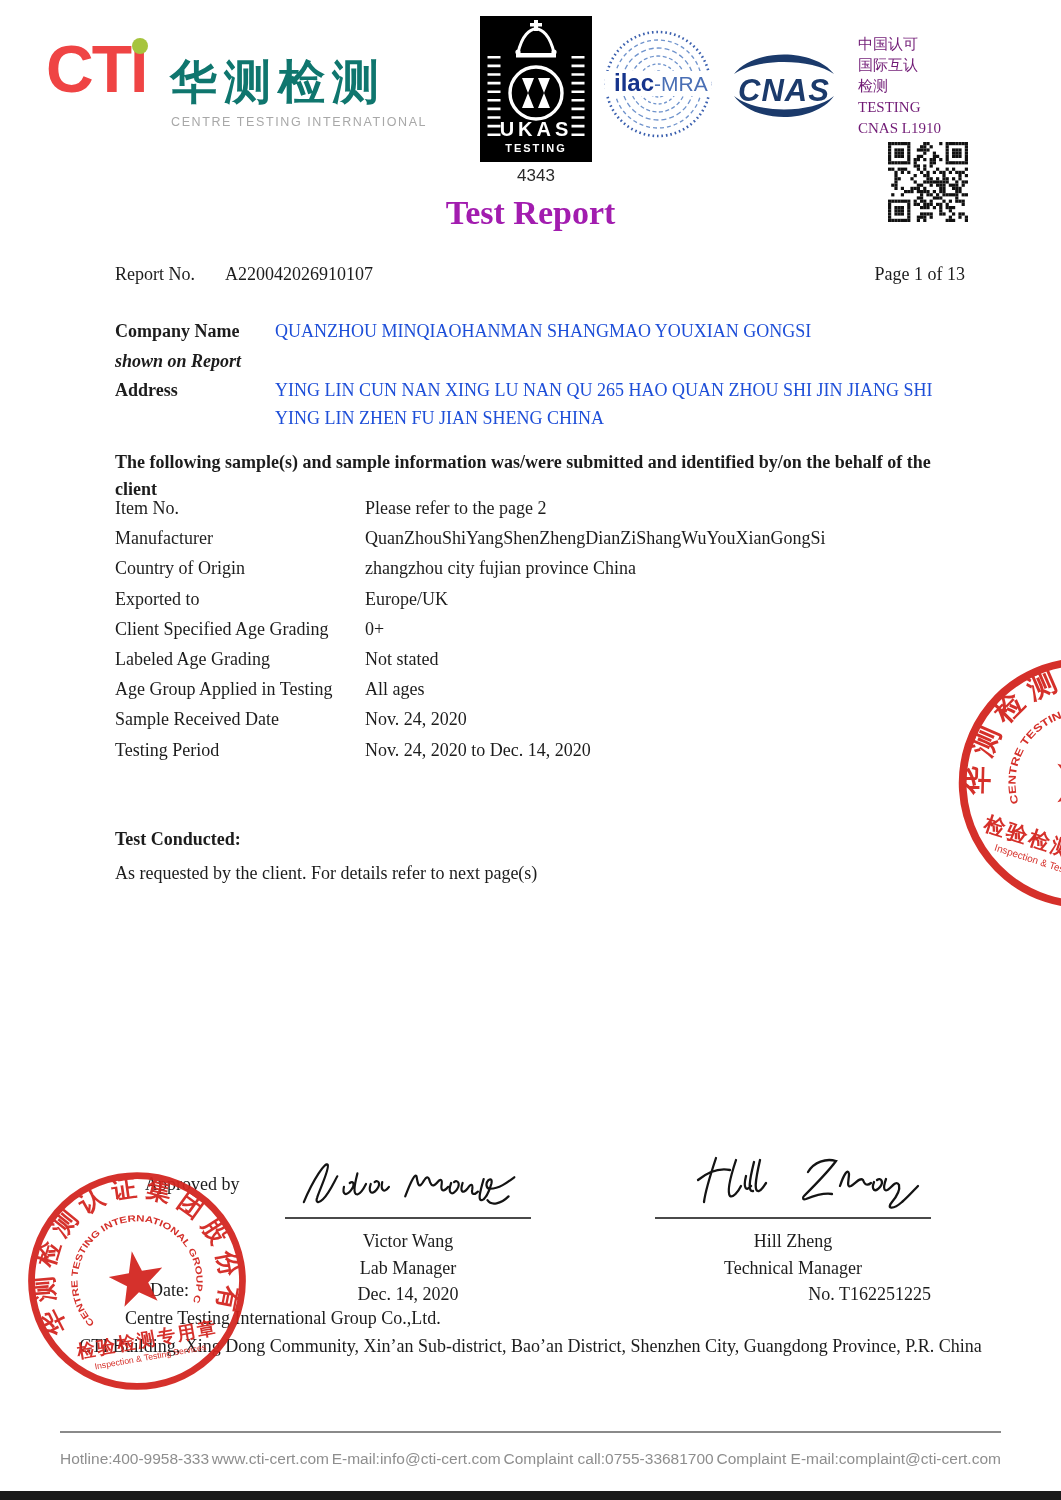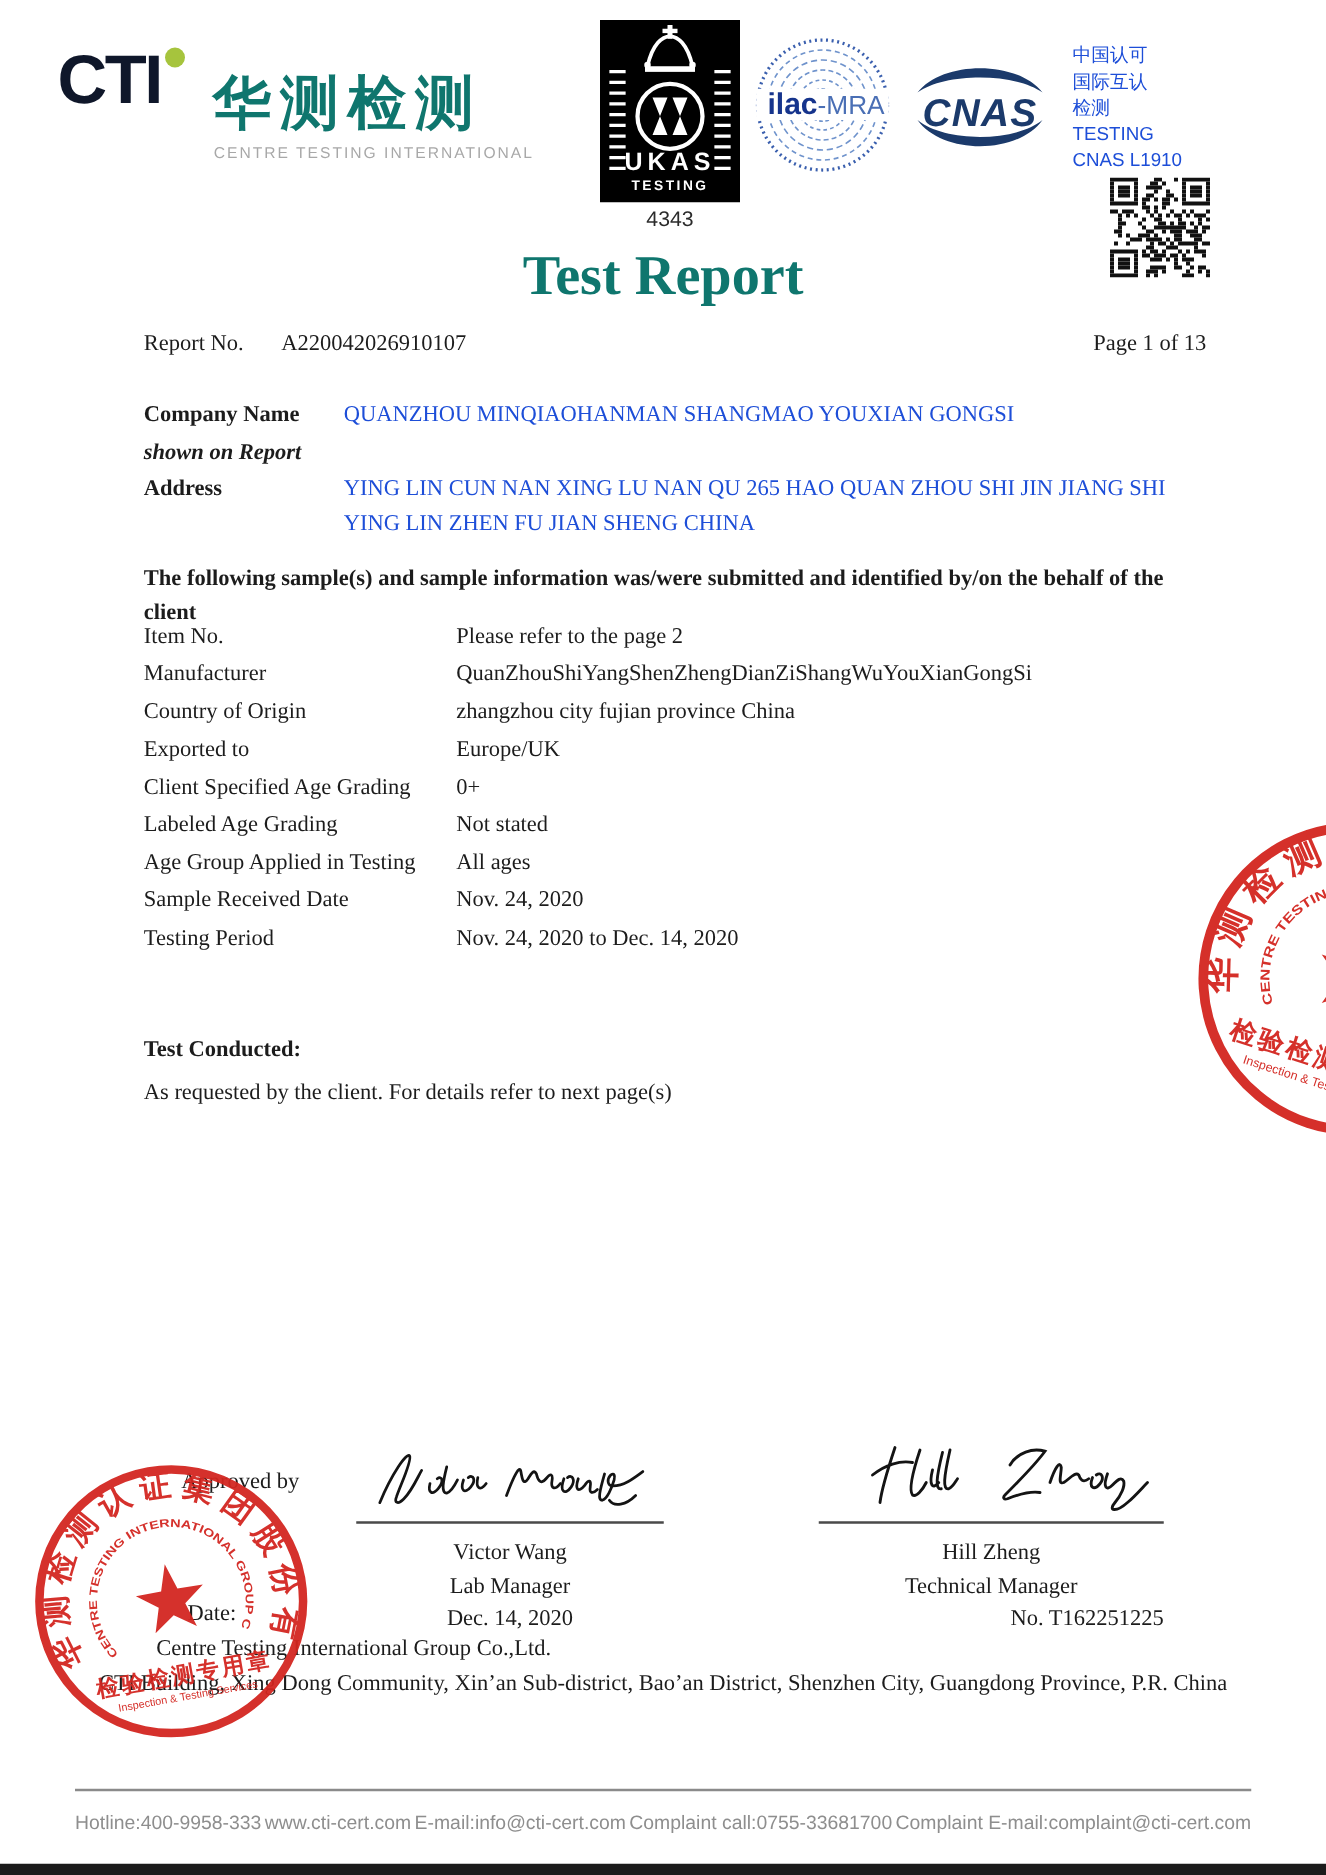--- a/index.html
+++ b/index.html
@@ -2,37 +2,37 @@
 <html><head>
 <meta charset="utf-8">
 <style>
   html,body{margin:0;padding:0;}
   body{width:1061px;height:1500px;position:relative;background:#fff;overflow:hidden;
        font-family:"Liberation Serif",serif;color:#1c1c1c;}
   .abs{position:absolute;}
 
   
   .cti-word{left:46px;top:36px;font-family:"Liberation Sans",sans-serif;font-weight:900;
-            font-size:55px;line-height:1;color:#0f172a;letter-spacing:-2px;}
+            font-size:66px;line-height:1;color:#ef4444;letter-spacing:-2px;}
   .cti-dot{left:132px;top:38px;width:16px;height:16px;border-radius:50%;background:#a6c43d;}
   .cti-cn{left:170px;top:56px;font-family:"Liberation Sans",sans-serif;font-weight:700;
           font-size:47px;line-height:1.1;color:#0f766e;letter-spacing:7px;}
   .cti-sub{left:171px;top:115px;font-family:"Liberation Sans",sans-serif;font-size:12.5px;
            color:#a8a8a8;letter-spacing:1.6px;}
   .ukas-box{left:480px;top:16px;}
   .ukas-number{left:480px;top:166px;width:112px;text-align:center;
                font-family:"Liberation Sans",sans-serif;font-size:17px;color:#2b2b2b;}
   .ilac-box{left:602px;top:28px;}
   .cnas-box{left:726px;top:44px;}
-  .accr{left:858px;top:34px;font-family:Liberation Sans, sans-serif;font-size:15px;
-        color:#1d4ed8;line-height:21px;}
+  .accr{left:858px;top:34px;font-family:Liberation Serif, serif;font-size:15px;
+        color:#701a75;line-height:21px;}
   .qr{left:888px;top:142px;width:80px;height:80px;}
 
   
-  .title{left:0;top:194px;width:1061px;text-align:center;font-size:45px;font-weight:bold;color:#0f766e;}
+  .title{left:0;top:194px;width:1061px;text-align:center;font-size:34px;font-weight:bold;color:#a21caf;}
   .report-row{top:264px;font-size:18px;}
   .lbl-b{font-weight:bold;}
 
   
   .t18{font-size:18px;}
   .val{color:#1d4ed8;}
 
   
   .intro{left:115px;top:449px;width:856px;font-weight:bold;font-size:18px;line-height:27px;}
   .fields{left:115px;top:498px;width:860px;font-size:18px;}

